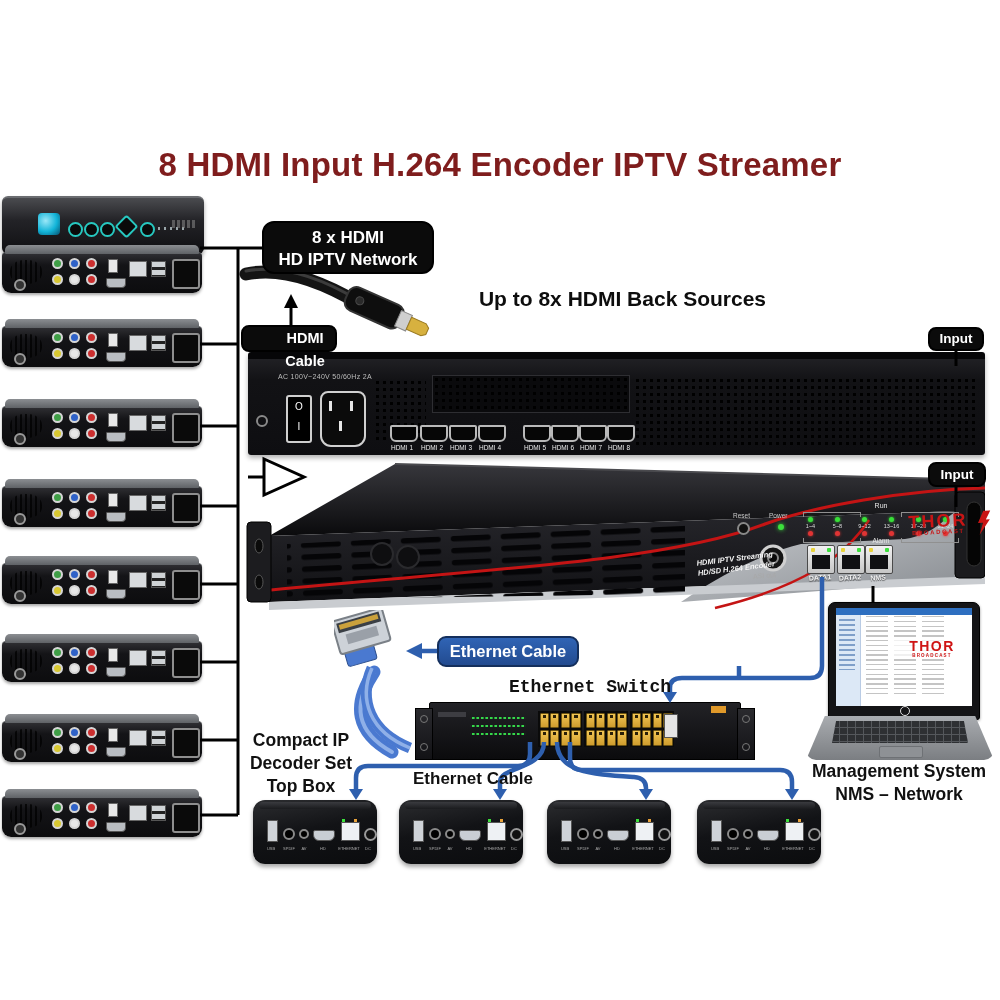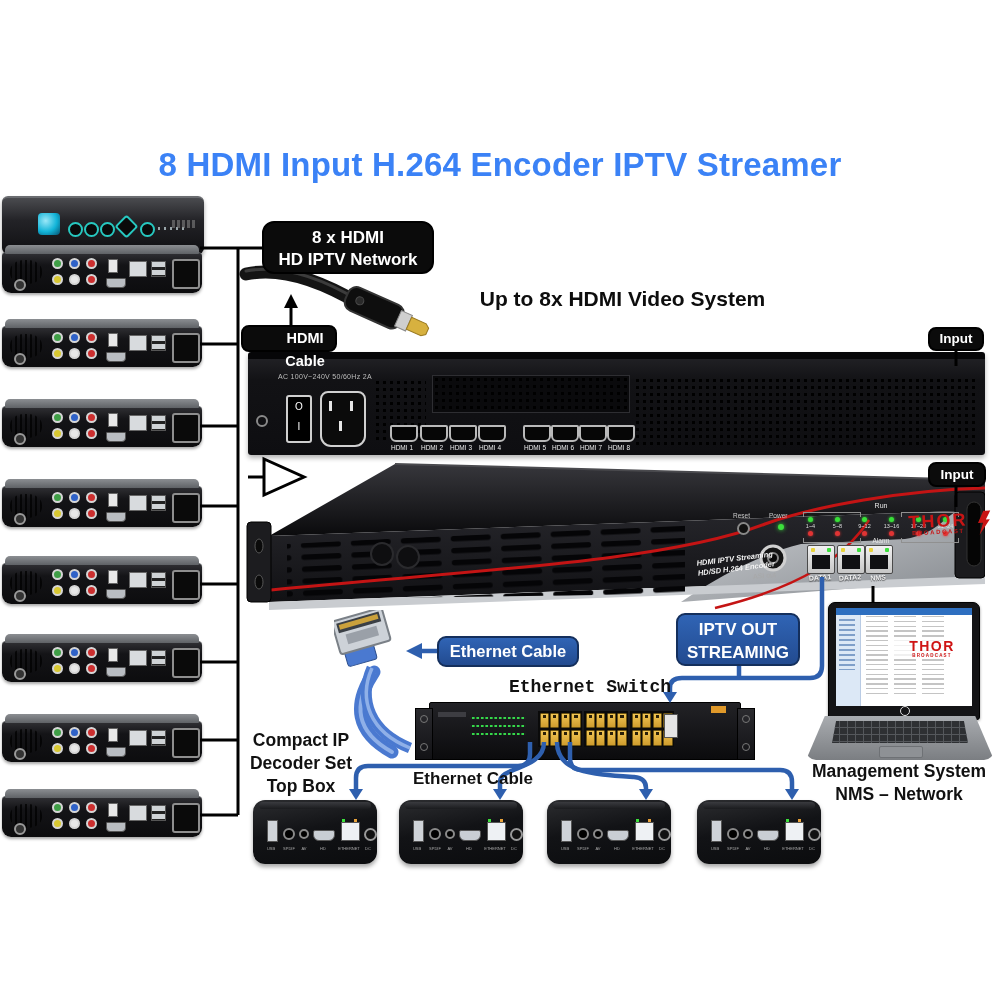--- a/index.html
+++ b/index.html
@@ -1,21 +1,21 @@
 <!DOCTYPE html>
 <html><head>
 <meta charset="utf-8">
 <style>
   html,body{margin:0;padding:0;background:#fff;}
   .canvas{position:relative;width:1000px;height:1000px;background:#fff;overflow:hidden;
           font-family:"Liberation Sans",sans-serif;color:#111;}
   .abs{position:absolute;}
   
   .title{position:absolute;left:0;top:146px;width:100%;text-align:center;
-         font-size:33px;font-weight:bold;letter-spacing:.2px;color:#3b82f6;}
+         font-size:33px;font-weight:bold;letter-spacing:.2px;color:#7f1d1d;}
   
   .badge-black{position:absolute;background:#0b0b0b;border:2px solid #000;border-radius:12px;
                color:#fff;font-weight:bold;text-align:center;box-sizing:border-box;}
   .badge-blue{position:absolute;background:linear-gradient(#3064b5,#224b90);border:2px solid #142f5c;
               border-radius:9px;color:#fff;font-weight:bold;text-align:center;box-sizing:border-box;}
   
   .stb-front{position:absolute;left:2px;top:196px;width:202px;height:56px;
              background:linear-gradient(180deg,#4a4b4f,#232327 40%,#0f0f12);
              border-radius:6px;border-top:2px solid #6a6c70;box-shadow:0 3px 4px rgba(0,0,0,.35);}
   .dtv{position:absolute;left:36px;top:15px;width:22px;height:22px;border-radius:4px;
@@ -622,29 +622,25 @@
       <div class="lt-pad"></div>
     </div>
   </div>
 
   <div class="badge-black" style="left:262px;top:221px;width:172px;height:53px;font-size:17px;line-height:22px;padding-top:4px;">
     <div>8 x HDMI</div>
     <div>HD IPTV Network</div>
   </div>
   <div class="badge-black" style="left:241px;top:325px;width:96px;height:27px;font-size:14.5px;line-height:23px;border-radius:8px;padding-left:32px;">HDMI Cable</div>
   <div class="note">
-    <div>Up to 8x HDMI Video System</div>
+    <div>Up to 8x HDMI Back Sources</div>
   </div>
   <div class="badge-black" style="left:928px;top:327px;width:56px;height:24px;font-size:13.5px;line-height:20px;border-radius:8px;">Input</div>
   <div class="badge-black" style="left:928px;top:462px;width:58px;height:25px;font-size:13.5px;line-height:21px;border-radius:8px;">Input</div>
   <div class="badge-blue" style="left:437px;top:636px;width:142px;height:31px;font-size:16.5px;line-height:27px;">Ethernet Cable</div>
-  <div class="badge-blue" style="left:676px;top:613px;width:124px;height:53px;font-size:17px;line-height:23px;padding-top:3px;">
-    <div>IPTV OUT</div>
-    <div>STREAMING</div>
-  </div>
   <div class="swlabel">Ethernet Switch</div>
   <div class="compact">
     <div>Compact IP</div>
     <div>Decoder Set</div>
     <div>Top Box</div>
   </div>
   <div class="ethtext">Ethernet Cable</div>
   <div class="nms">
     <div>Management System</div>
     <div>NMS – Network</div>

